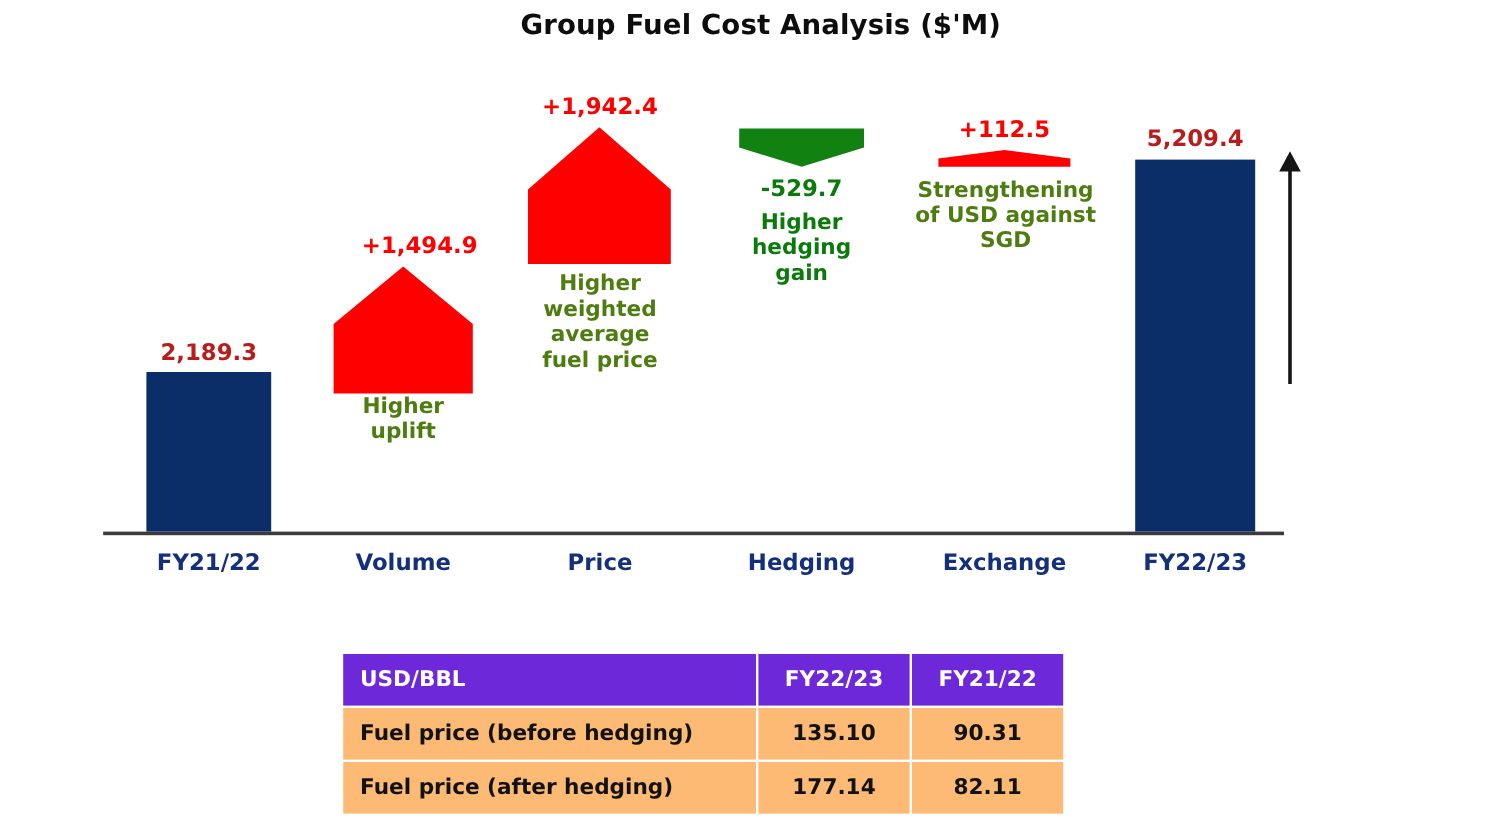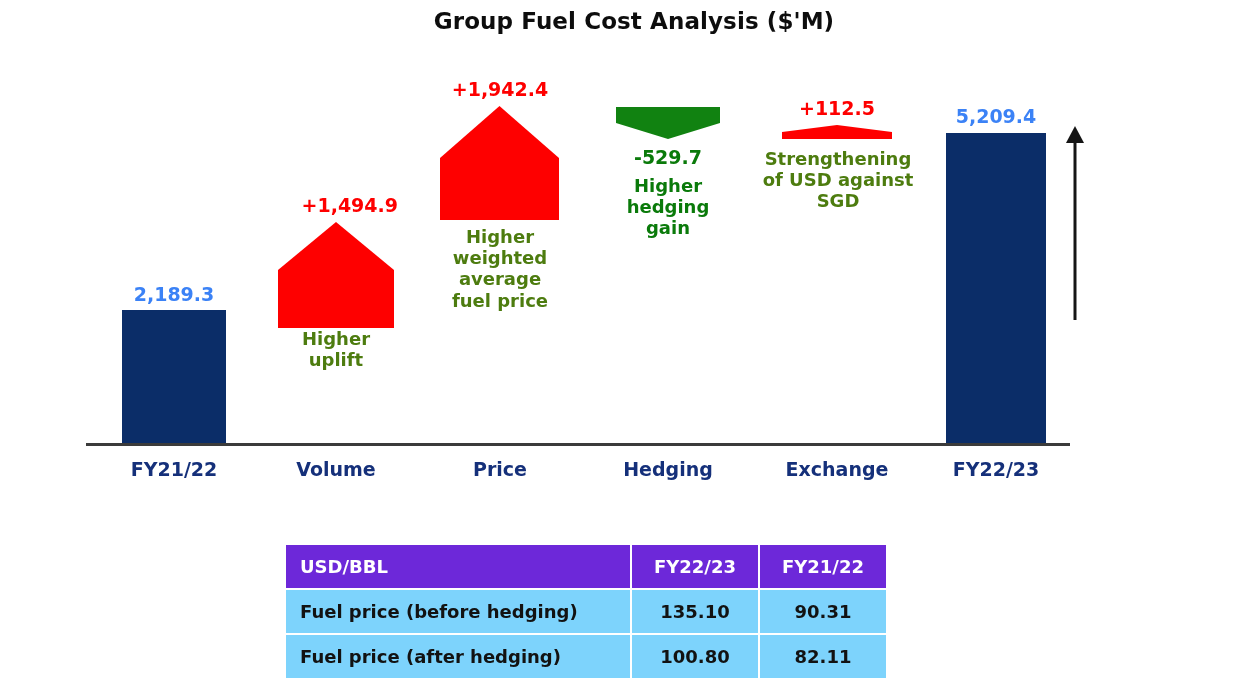--- a/index.html
+++ b/index.html
@@ -63,21 +63,21 @@
   }
 
   
   .val-label {
     position: absolute;
     font-size: 19px;
     font-weight: bold;
     text-align: center;
     white-space: nowrap;
   }
-  .val-navy { color: #3b82f6; }
+  .val-navy { color: #b91c1c; }
   .val-red  { color: #fe0000; }
   .val-green{ color: #0a7a0a; }
 
   
   .caption {
     position: absolute;
     font-size: 18px;
     font-weight: bold;
     text-align: center;
     line-height: 1.18;
@@ -131,21 +131,21 @@
     vertical-align: middle;
     font-size: 18px;
     font-weight: bold;
     border: 2px solid #ffffff;
   }
   #fuel-table thead th {
     background: #6d28d9;
     color: #ffffff;
   }
   #fuel-table tbody td {
-    background: #7dd3fc;
+    background: #fdba74;
     color: #121212;
   }
   .col-label { width: 330px; text-align: left;  padding-left: 14px !important; }
   .col-num   { width: 126px; text-align: center; }
 </style>
 </head>
 <body>
 
 <div class="stage">
 
@@ -225,19 +225,19 @@
       </tr>
     </thead>
     <tbody>
       <tr>
         <td class="col-label">Fuel price (before hedging)</td>
         <td class="col-num">135.10</td>
         <td class="col-num">90.31</td>
       </tr>
       <tr>
         <td class="col-label">Fuel price (after hedging)</td>
-        <td class="col-num">100.80</td>
+        <td class="col-num">177.14</td>
         <td class="col-num">82.11</td>
       </tr>
     </tbody>
   </table>
 
 </div>
 
 </body></html>

